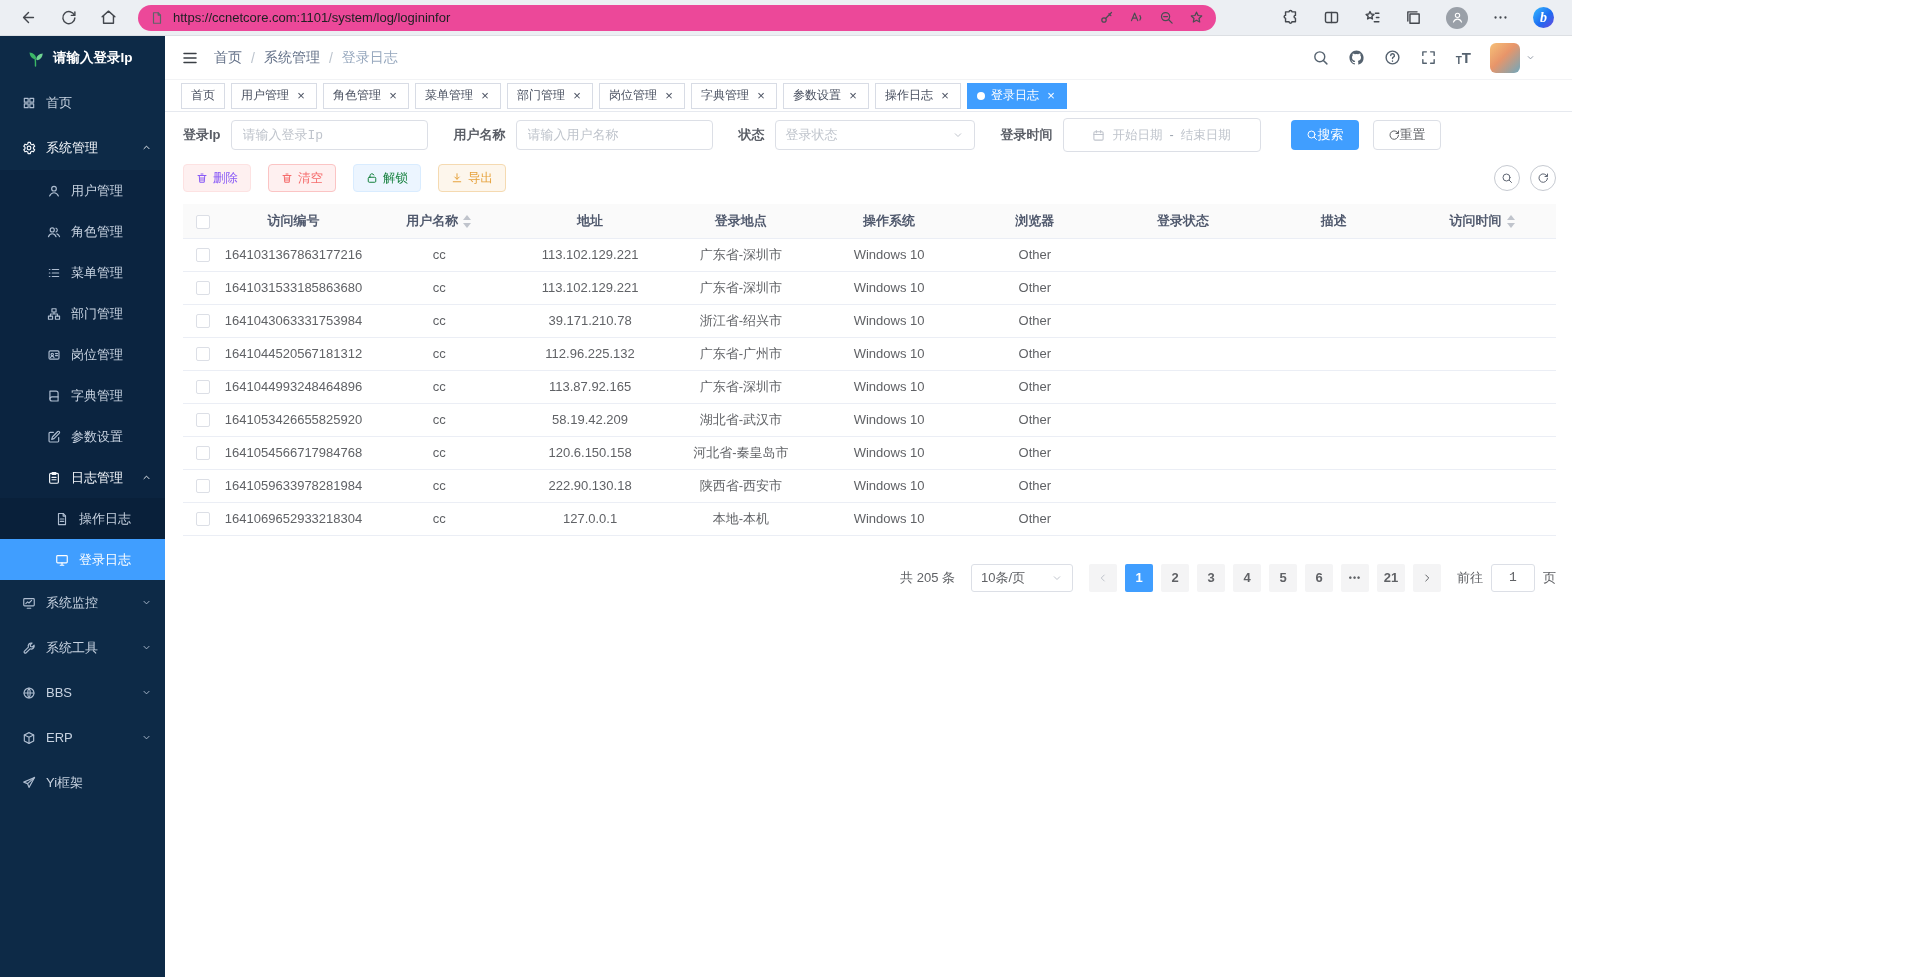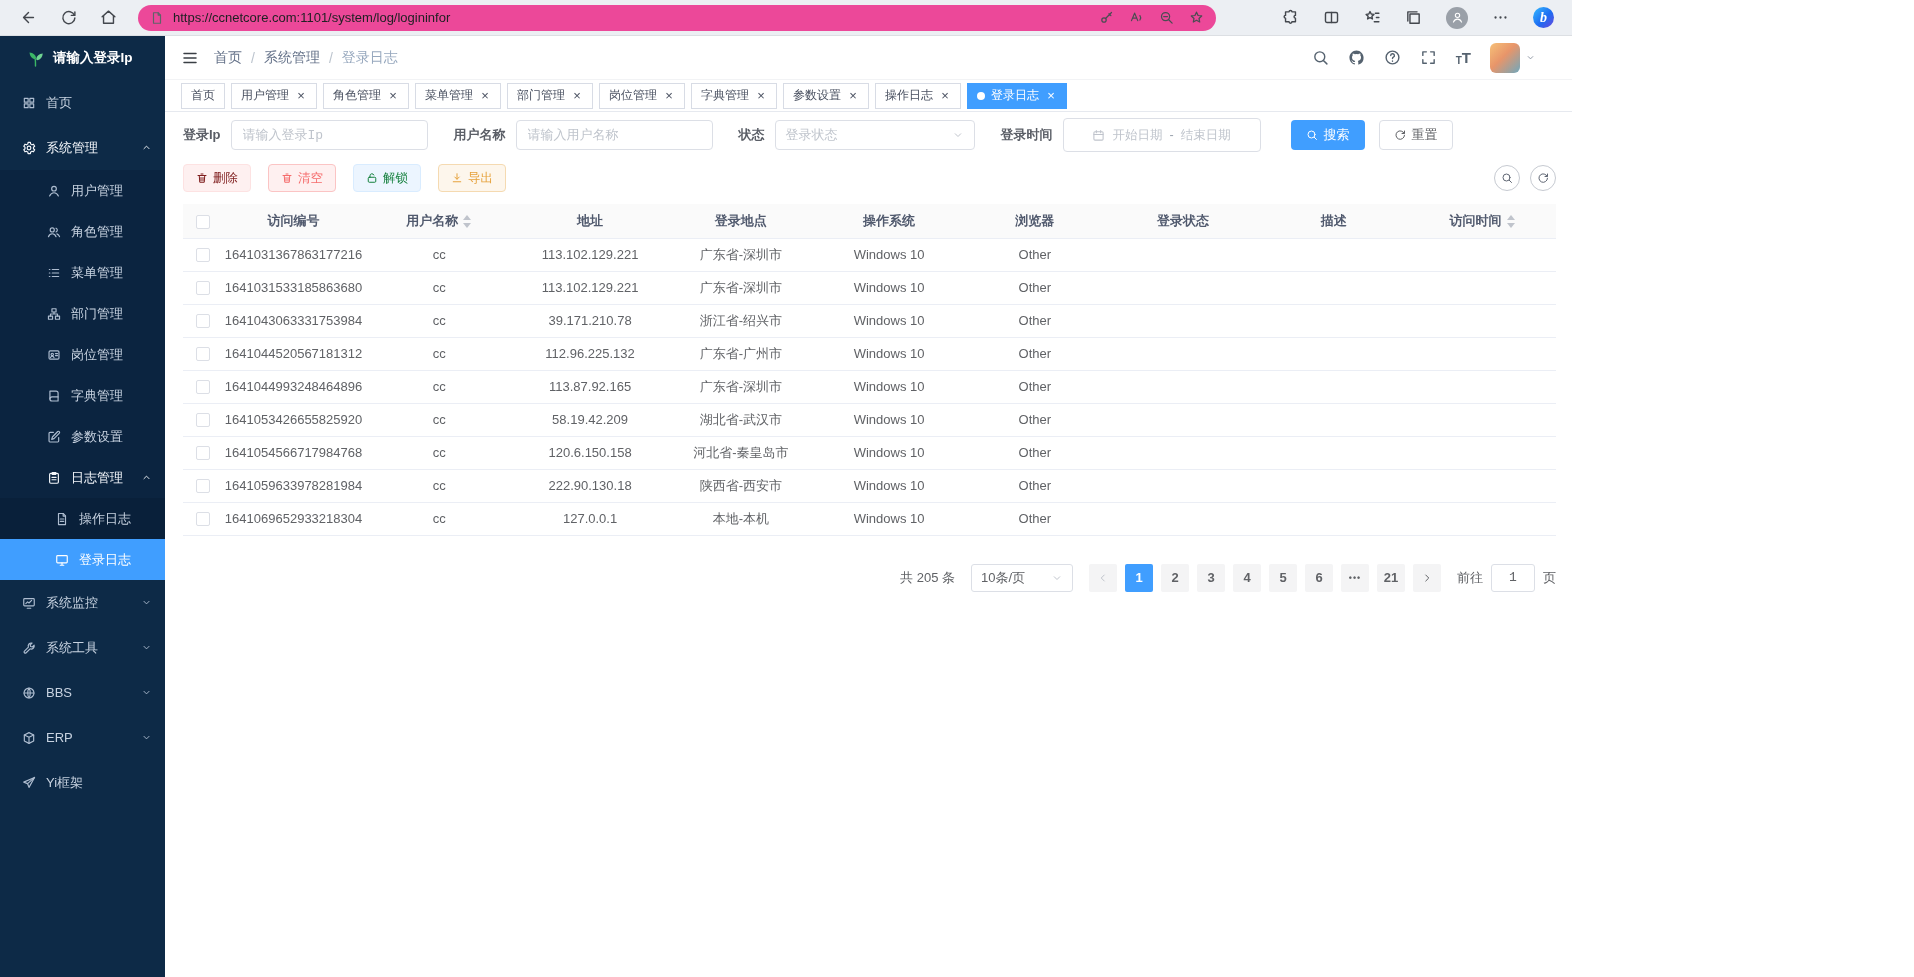--- a/index.html
+++ b/index.html
@@ -69,30 +69,30 @@
   .f-label{font-size:13px;font-weight:bold;color:#5a5e66;margin-right:10px;white-space:nowrap}
   .f-input{width:197px;height:30px;border:1px solid #dcdfe6;border-radius:4px;padding:0 11px;font-size:13px;color:#606266;margin-right:26px;background:#fff}
   .f-input::placeholder{color:#bfc4cc}
   .f-select{width:200px;height:30px;border:1px solid #dcdfe6;border-radius:4px;display:flex;align-items:center;justify-content:space-between;padding:0 10px;margin-right:26px;cursor:pointer;background:#fff}
   .ph{font-size:13px;color:#bfc4cc;white-space:nowrap}
   .sel-caret{font-size:12px;color:#c0c4cc}
   .f-date{width:198px;height:34px;border:1px solid #dcdfe6;border-radius:4px;display:flex;align-items:center;justify-content:center;gap:7px;margin-right:30px;cursor:pointer;background:#fff}
   .f-date .ph{font-size:12.5px}
   .cal{font-size:13px;color:#c0c4cc}
   .dsep{font-size:12.5px;color:#9aa2ad}
-  .btn{height:30px;border-radius:4px;display:inline-flex;align-items:center;gap:6px;font-size:13px;padding:0 14px;border:1px solid transparent}
+  .btn{height:30px;border-radius:4px;display:inline-flex;align-items:center;font-size:13px;padding:0 14px;border:1px solid transparent}
   .btn .i{font-size:12px}
   .btn-primary{background:#409eff;color:#fff}
   .btn-plain{background:#fff;border-color:#dcdfe6;color:#606266;margin-left:14px}
 
   
   .toolbar{display:flex;align-items:center;margin-top:14px}
   .tbtn{height:28px;border-radius:4px;display:inline-flex;align-items:center;gap:5px;font-size:12.5px;padding:0 12px;border:1px solid;margin-right:17px}
   .tbtn .i{font-size:12px}
-  .t-del{color:#7f1d1d;background:#fef0f0;border-color:#fde2e2;cursor:not-allowed}
+  .t-del{color:#8b5cf6;background:#fef0f0;border-color:#fde2e2;cursor:not-allowed}
   .t-clear{color:#f56c6c;background:#fef0f0;border-color:#fbc4c4}
   .t-unlock{color:#15803d;background:#ecf5ff;border-color:#d9ecff;cursor:not-allowed}
   .t-export{color:#e6a23c;background:#fdf6ec;border-color:#f5dab1}
   .tool-right{margin-left:auto;display:flex;gap:10px}
   .circle-btn{width:26px;height:26px;border:1px solid #c6cad1;border-radius:50%;display:flex;align-items:center;justify-content:center;color:#5f6673;background:#fff;font-size:12px}
 
   
   .table-wrap{margin-top:12px}
   table{width:100%;border-collapse:collapse;table-layout:fixed}
   th{height:34px;background:#fafafa;color:#515a6e;font-size:13px;font-weight:bold;border-bottom:1px solid #ebeef5;text-align:center;white-space:nowrap}

